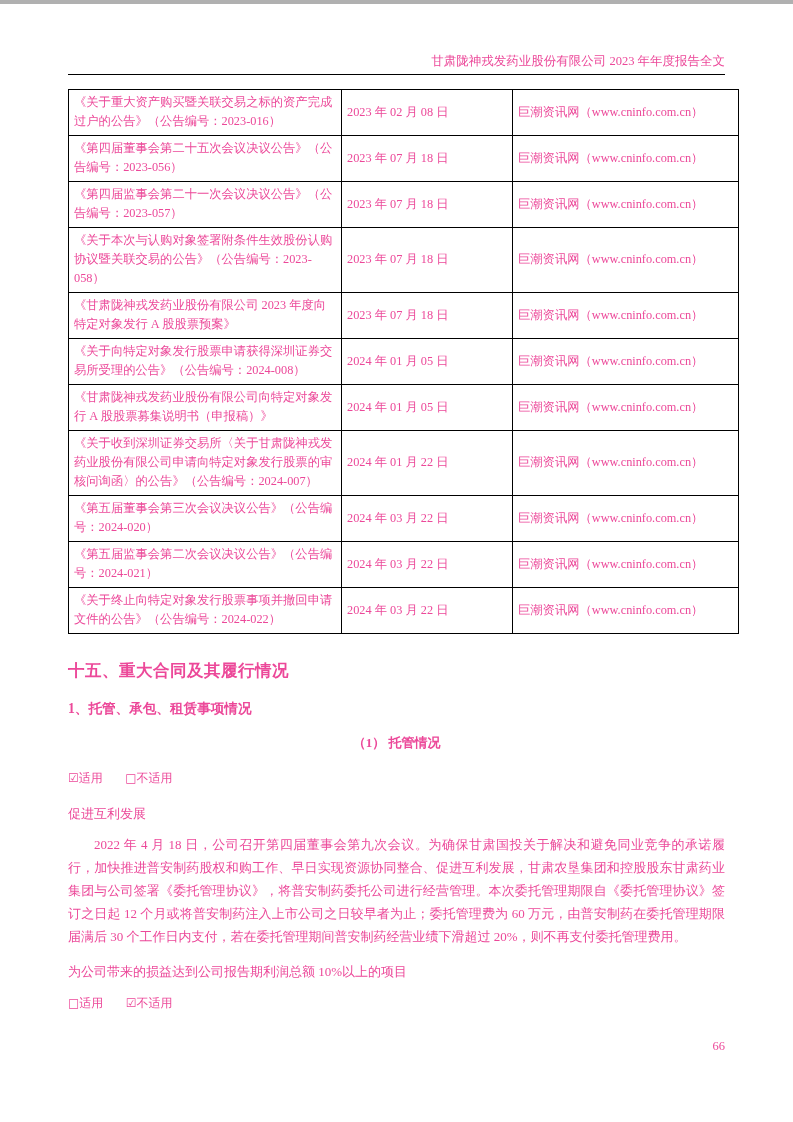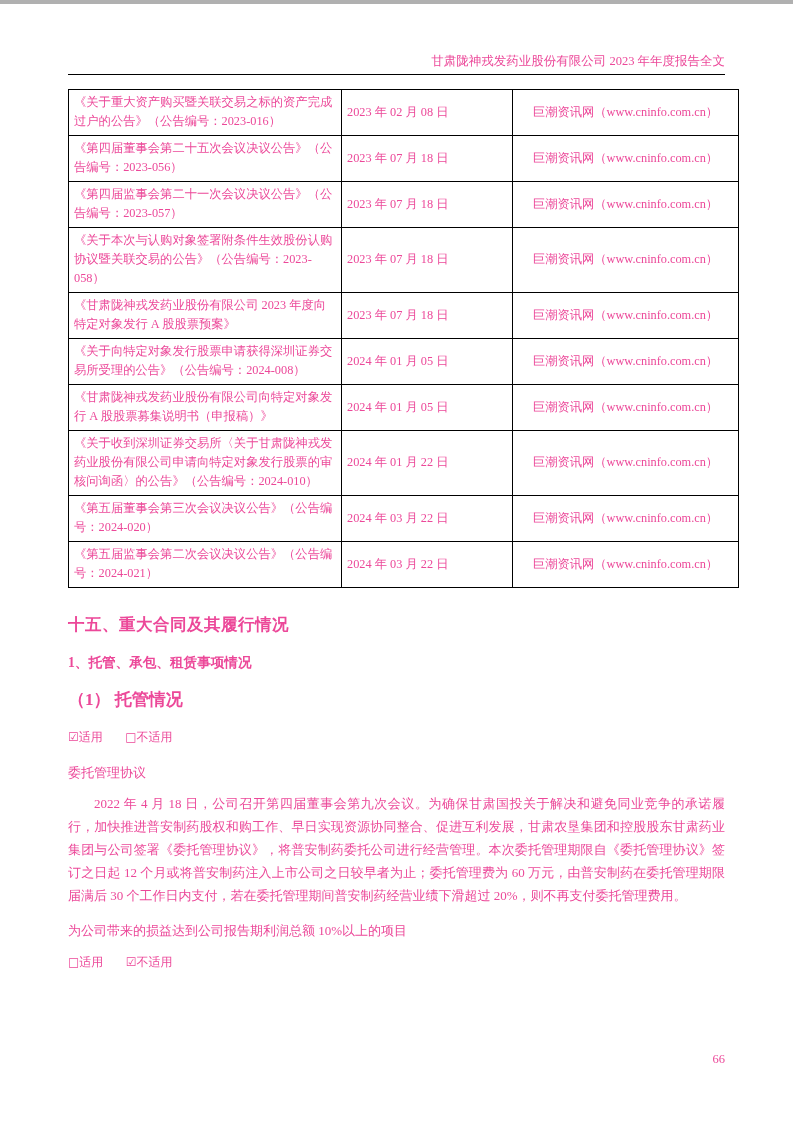--- a/index.html
+++ b/index.html
@@ -41,37 +41,38 @@
   }
   table.doc-table td {
     border: 1px solid #000;
     font-size: 12.3px;
     line-height: 19px;
     padding: 3px 5px 4px 5px;
     vertical-align: middle;
   }
   td.c1 { width: 262px; }
   td.c2 { width: 160px; text-align: left; }
-  td.c3 { width: 215px; text-align: center; font-family: Liberation Serif, serif; }
+  td.c3 { width: 215px; text-align: left; font-family: Liberation Serif, serif; }
   h2.section {
     font-size: 16.5px;
     font-weight: bold;
     margin: 26px 0 18px 0;
     letter-spacing: 0.5px;
     font-family: Liberation Serif, serif;
   }
   h3.sub {
     font-size: 13.6px;
     font-weight: bold;
     margin: 18px 0 16px 0;
   }
   h4.subsub {
-    font-size: 17px;
+    font-size: 13px;
     font-weight: bold;
     margin: 16px 0 14px 0;
+    text-align: center;
   }
   p.para {
     font-size: 13px;
     line-height: 23px;
     margin: 0 0 12px 0;
     text-align: justify;
   }
   p.indent {
     text-indent: 26px;
   }
@@ -86,21 +87,21 @@
   .box {
     display: inline-block;
     font-family: "DejaVu Sans", sans-serif;
     font-size: 12px;
     margin-right: 2px;
   }
   .gap { display:inline-block; width: 14px; }
   .pagenum {
     position: absolute;
     right: 68px;
-    bottom: 59px;
+    bottom: 72px;
     font-size: 12.5px;
   }
 </style>
 </head>
 <body>
 
 <div class="page">
 
   <div class="content">
 
@@ -137,50 +138,55 @@
           <td class="c1">《关于向特定对象发行股票申请获得深圳证券交易所受理的公告》（公告编号：2024-008）</td>
           <td class="c2">2024 年 01 月 05 日</td>
           <td class="c3">巨潮资讯网（www.cninfo.com.cn）</td>
         </tr>
         <tr>
           <td class="c1">《甘肃陇神戎发药业股份有限公司向特定对象发行 A 股股票募集说明书（申报稿）》</td>
           <td class="c2">2024 年 01 月 05 日</td>
           <td class="c3">巨潮资讯网（www.cninfo.com.cn）</td>
         </tr>
         <tr>
-          <td class="c1">《关于收到深圳证券交易所〈关于甘肃陇神戎发药业股份有限公司申请向特定对象发行股票的审核问询函〉的公告》（公告编号：2024-010）</td>
+          <td class="c1">《关于收到深圳证券交易所〈关于甘肃陇神戎发药业股份有限公司申请向特定对象发行股票的审核问询函〉的公告》（公告编号：2024-007）</td>
           <td class="c2">2024 年 01 月 22 日</td>
           <td class="c3">巨潮资讯网（www.cninfo.com.cn）</td>
         </tr>
         <tr>
           <td class="c1">《第五届董事会第三次会议决议公告》（公告编号：2024-020）</td>
           <td class="c2">2024 年 03 月 22 日</td>
           <td class="c3">巨潮资讯网（www.cninfo.com.cn）</td>
         </tr>
         <tr>
           <td class="c1">《第五届监事会第二次会议决议公告》（公告编号：2024-021）</td>
+          <td class="c2">2024 年 03 月 22 日</td>
+          <td class="c3">巨潮资讯网（www.cninfo.com.cn）</td>
+        </tr>
+        <tr>
+          <td class="c1">《关于终止向特定对象发行股票事项并撤回申请文件的公告》（公告编号：2024-022）</td>
           <td class="c2">2024 年 03 月 22 日</td>
           <td class="c3">巨潮资讯网（www.cninfo.com.cn）</td>
         </tr>
       </tbody>
     </table>
 
     <h2 class="section">十五、重大合同及其履行情况</h2>
 
     <h3 class="sub">1、托管、承包、租赁事项情况</h3>
 
     <h4 class="subsub">（1） 托管情况</h4>
 
     <div class="checkline">
       <span class="box">☑适用</span>
       <span class="gap"></span>
       <span class="box">□不适用</span>
     </div>
 
-    <p class="para tight">委托管理协议</p>
+    <p class="para tight">促进互利发展</p>
 
     <p class="para indent">2022 年 4 月 18 日，公司召开第四届董事会第九次会议。为确保甘肃国投关于解决和避免同业竞争的承诺履行，加快推进普安制药股权和购工作、早日实现资源协同整合、促进互利发展，甘肃农垦集团和控股股东甘肃药业集团与公司签署《委托管理协议》，将普安制药委托公司进行经营管理。本次委托管理期限自《委托管理协议》签订之日起 12 个月或将普安制药注入上市公司之日较早者为止；委托管理费为 60 万元，由普安制药在委托管理期限届满后 30 个工作日内支付，若在委托管理期间普安制药经营业绩下滑超过 20%，则不再支付委托管理费用。</p>
 
 
     <p class="para tight">为公司带来的损益达到公司报告期利润总额 10%以上的项目</p>
 
     <div class="checkline">
       <span class="box">□适用</span>
       <span class="gap"></span>
       <span class="box">☑不适用</span>

